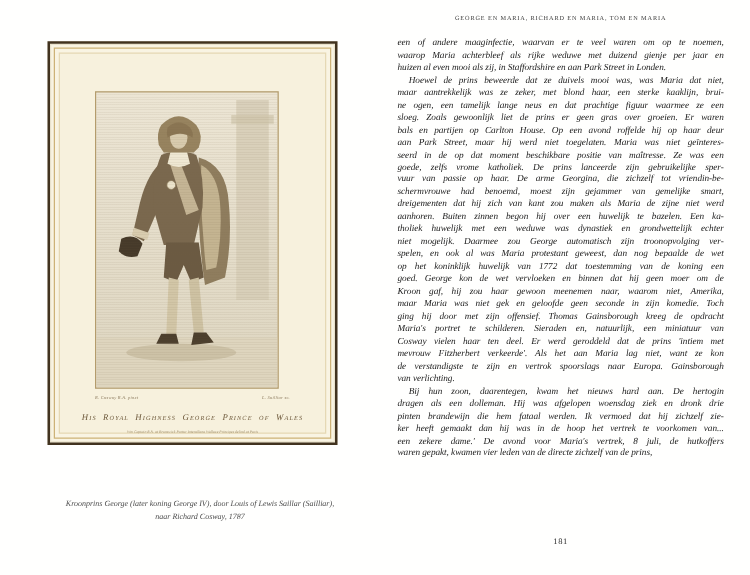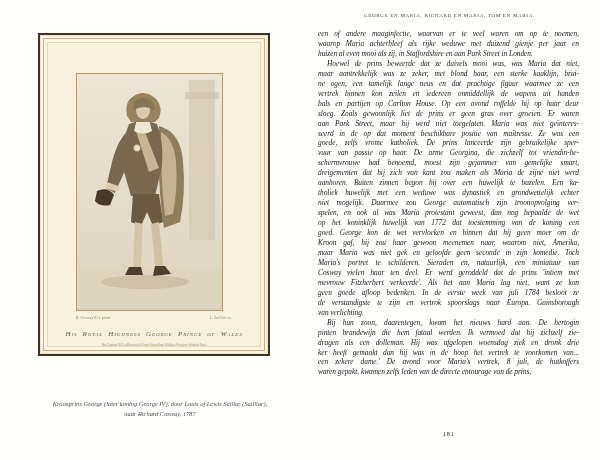--- a/index.html
+++ b/index.html
@@ -127,46 +127,45 @@
 
   <div class="running-header">GEORGE EN MARIA, RICHARD EN MARIA, TOM EN MARIA</div>
 
   <div class="body-text">
       <div class="line">een of andere maaginfectie, waarvan er te veel waren om op te noemen,</div>
       <div class="line">waarop Maria achterbleef als rijke weduwe met duizend gienje per jaar en</div>
       <div class="line end">huizen al even mooi als zij, in Staffordshire en aan Park Street in Londen.</div>
       <div class="line indent">Hoewel de prins beweerde dat ze duivels mooi was, was Maria dat niet,</div>
       <div class="line">maar aantrekkelijk was ze zeker, met blond haar, een sterke kaaklijn, brui-</div>
       <div class="line">ne ogen, een tamelijk lange neus en dat prachtige figuur waarmee ze een</div>
-      <div class="line">vertrek binnen kon zeilen en iedereen onmiddellijk de wapens uit handen</div>
+      <div class="line">sloeg. Zoals gewoonlijk liet de prins er geen gras over groeien. Er waren</div>
       <div class="line">bals en partijen op Carlton House. Op een avond roffelde hij op haar deur</div>
-      <div class="line">sloeg. Zoals gewoonlijk liet de prins er geen gras over groeien. Er waren</div>
       <div class="line">aan Park Street, maar hij werd niet toegelaten. Maria was niet geïnteres-</div>
       <div class="line">seerd in de op dat moment beschikbare positie van maîtresse. Ze was een</div>
       <div class="line">goede, zelfs vrome katholiek. De prins lanceerde zijn gebruikelijke sper-</div>
       <div class="line">vuur van passie op haar. De arme Georgina, die zichzelf tot vriendin-be-</div>
       <div class="line">schermvrouwe had benoemd, moest zijn gejammer van gemelijke smart,</div>
       <div class="line">dreigementen dat hij zich van kant zou maken als Maria de zijne niet werd</div>
       <div class="line">aanhoren. Buiten zinnen begon hij over een huwelijk te bazelen. Een ka-</div>
       <div class="line">tholiek huwelijk met een weduwe was dynastiek en grondwettelijk echter</div>
       <div class="line">niet mogelijk. Daarmee zou George automatisch zijn troonopvolging ver-</div>
       <div class="line">spelen, en ook al was Maria protestant geweest, dan nog bepaalde de wet</div>
       <div class="line">op het koninklijk huwelijk van 1772 dat toestemming van de koning een</div>
       <div class="line">goed. George kon de wet vervloeken en binnen dat hij geen moer om de</div>
       <div class="line">Kroon gaf, hij zou haar gewoon meenemen naar, waarom niet, Amerika,</div>
       <div class="line">maar Maria was niet gek en geloofde geen seconde in zijn komedie. Toch</div>
+      <div class="line">ging hij door met zijn offensief. Thomas Gainsborough kreeg de opdracht</div>
       <div class="line">Maria's portret te schilderen. Sieraden en, natuurlijk, een miniatuur van</div>
       <div class="line">Cosway vielen haar ten deel. Er werd geroddeld dat de prins 'intiem met</div>
       <div class="line">mevrouw Fitzherbert verkeerde'. Als het aan Maria lag niet, want ze kon</div>
-      <div class="line">geen goede afloop bedenken. In de eerste week van juli 1784 besloot ze</div>
       <div class="line">de verstandigste te zijn en vertrok spoorslags naar Europa. Gainsborough</div>
       <div class="line end">van verlichting.</div>
       <div class="line indent">Bij hun zoon, daarentegen, kwam het nieuws hard aan. De hertogin</div>
+      <div class="line">dragen als een dolleman. Hij was afgelopen woensdag ziek en dronk drie</div>
       <div class="line">pinten brandewijn die hem fataal werden. Ik vermoed dat hij zichzelf zie-</div>
-      <div class="line">dragen als een dolleman. Hij was afgelopen woensdag ziek en dronk drie</div>
       <div class="line">ker heeft gemaakt dan hij was in de hoop het vertrek te voorkomen van...</div>
       <div class="line">een zekere dame.' De avond voor Maria's vertrek, 8 juli, de hutkoffers</div>
-      <div class="line end">waren gepakt, kwamen zelfs leden van de directe entourage van de prins,</div>
+      <div class="line end">waren gepakt, kwamen vier leden van de directe zichzelf van de prins,</div>
     </div>
 
   <div class="page-number">181</div>
 
 </div>
 
 </body></html>

